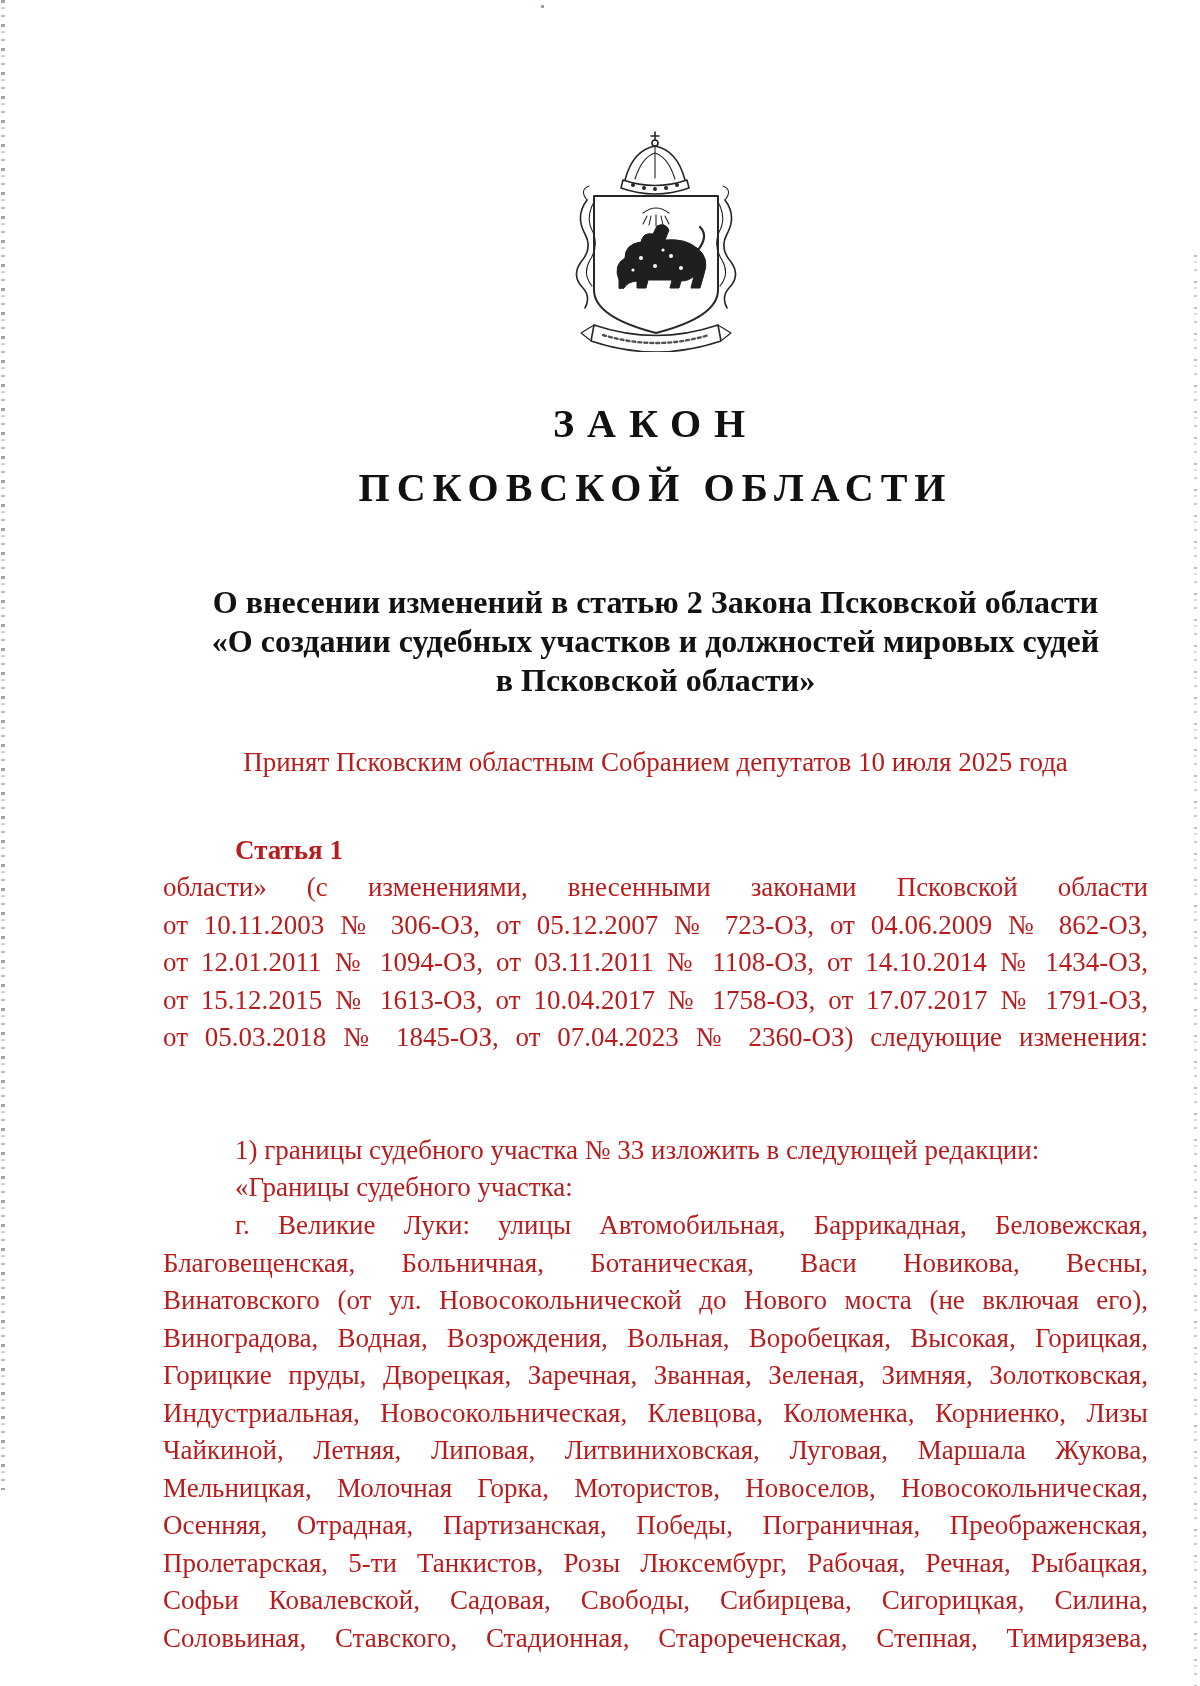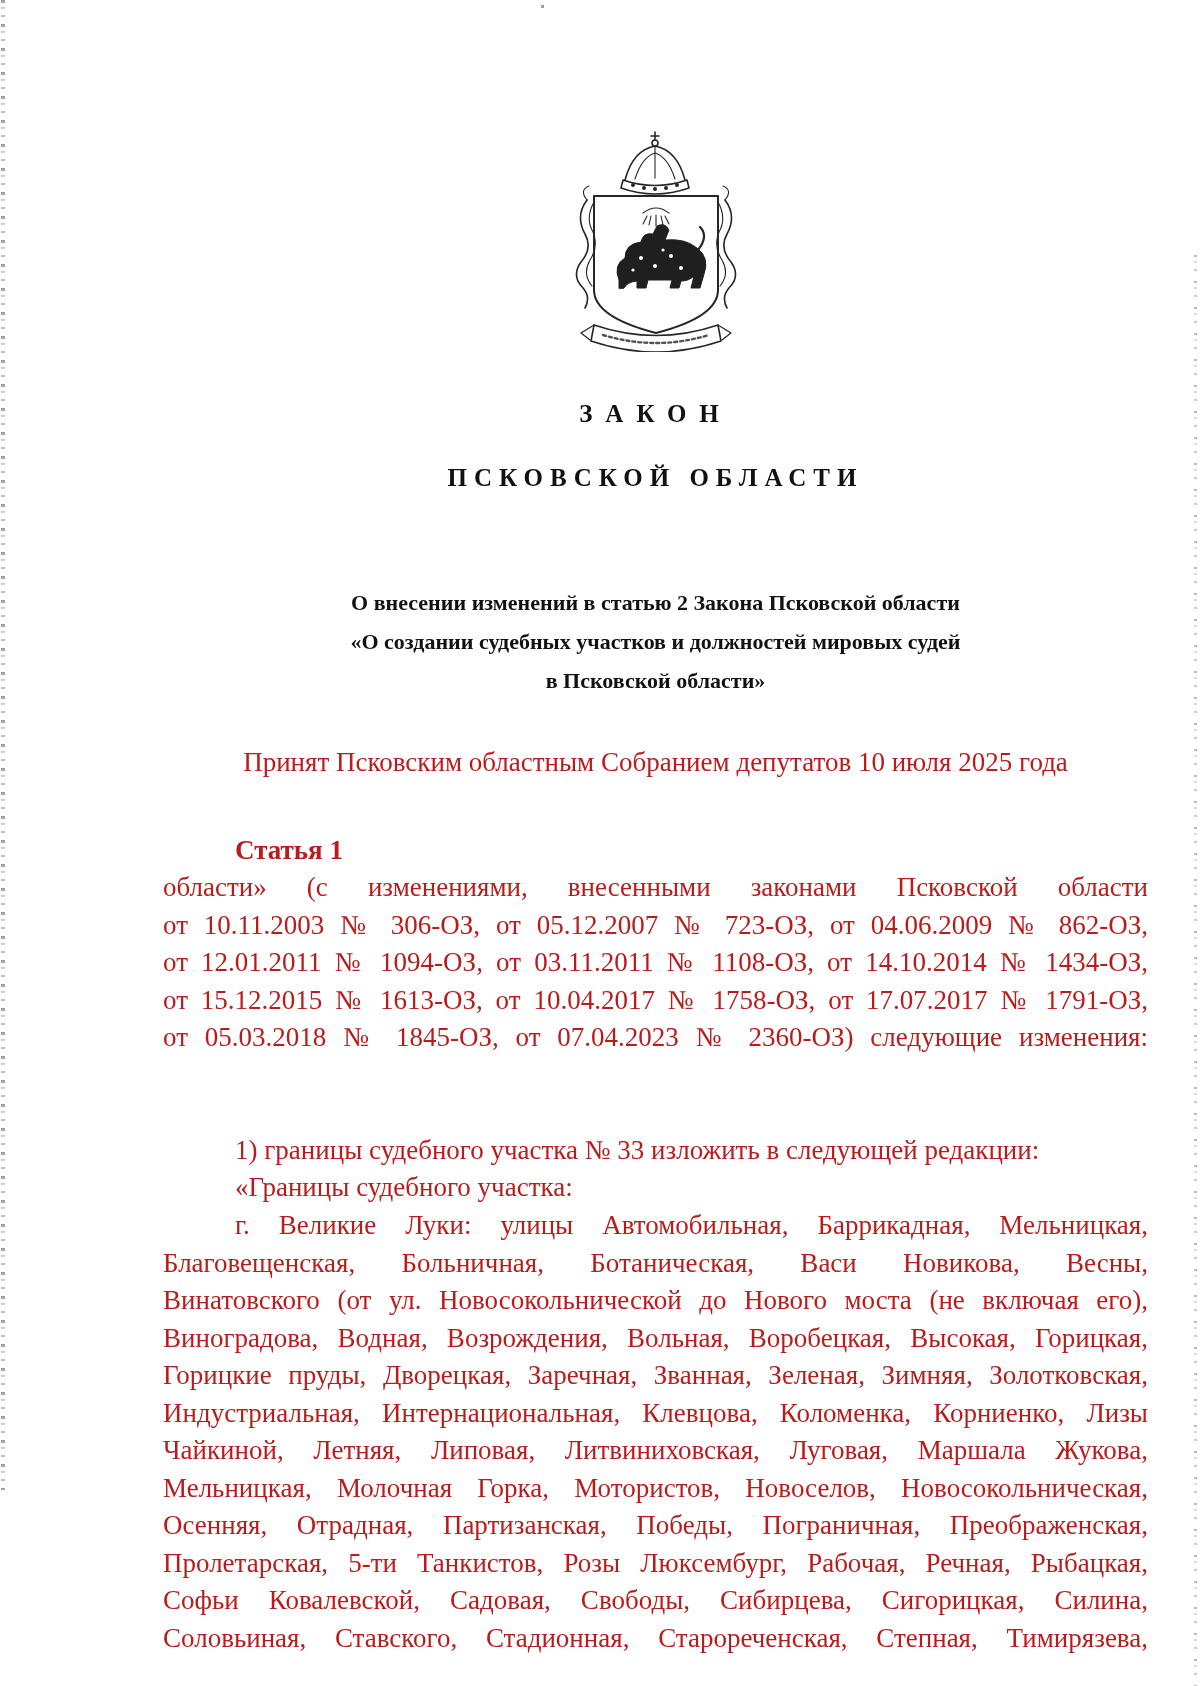--- a/index.html
+++ b/index.html
@@ -21,26 +21,26 @@
       rgba(35,35,35,.25) 6px 8px, transparent 8px 14px,
       rgba(35,35,35,.38) 14px 16px, transparent 16px 26px);}
   .top-dot{position:absolute;left:541px;top:5px;width:3px;height:3px;background:#9aa0a6;}
 
   .content{position:absolute;left:163px;top:0;width:985px;}
 
   .emblem-wrap{position:absolute;left:0;top:130px;width:985px;text-align:center;}
   .emblem{display:inline-block;width:186px;height:222px;}
 
   .law-title{position:absolute;left:0;width:985px;text-align:center;
-    font-weight:bold;font-size:25px;color:#111;}
+    font-weight:bold;font-size:40px;color:#111;}
   .law-title.l1{top:400px;letter-spacing:13px;}
   .law-title.l2{top:464px;letter-spacing:7px;}
 
   .subtitle{position:absolute;left:0;top:583px;width:985px;text-align:center;
-    font-weight:bold;font-size:22px;line-height:39px;color:#121212;}
+    font-weight:bold;font-size:32px;line-height:39px;color:#121212;}
 
   .adoption{position:absolute;left:0;top:744px;width:985px;text-align:center;
     font-size:27px;color:#161616;}
 
   .bodytext{font-size:27px;line-height:37.5px;color:#b91c1c;}
   .article-heading{position:absolute;left:0;top:832px;width:985px;
     font-weight:bold;padding-left:72px;box-sizing:border-box;}
   .para{position:absolute;left:0;width:985px;}
   .p1{top:869px;}
   .item1{top:1132px;padding-left:72px;box-sizing:border-box;}
@@ -121,26 +121,26 @@
       <div class="jline">от 12.01.2011 № 1094-ОЗ, от 03.11.2011 № 1108-ОЗ, от 14.10.2014 № 1434-ОЗ,</div>
       <div class="jline">от 15.12.2015 № 1613-ОЗ, от 10.04.2017 № 1758-ОЗ, от 17.07.2017 № 1791-ОЗ,</div>
       <div class="jline">от 05.03.2018 № 1845-ОЗ, от 07.04.2023 № 2360-ОЗ) следующие изменения:</div>
     </div>
 
   <div class="para item1 bodytext">1) границы судебного участка № 33 изложить в следующей редакции:</div>
 
   <div class="para quote-open bodytext">«Границы судебного участка:</div>
 
   <div class="para streets bodytext">
-      <div class="jline first">г. Великие Луки: улицы Автомобильная, Баррикадная, Мельницкая,</div>
+      <div class="jline first">г. Великие Луки: улицы Автомобильная, Баррикадная, Беловежская,</div>
       <div class="jline">Благовещенская, Больничная, Ботаническая, Васи Новикова, Весны,</div>
       <div class="jline">Винатовского (от ул. Новосокольнической до Нового моста (не включая его),</div>
       <div class="jline">Виноградова, Водная, Возрождения, Вольная, Воробецкая, Высокая, Горицкая,</div>
       <div class="jline">Горицкие пруды, Дворецкая, Заречная, Званная, Зеленая, Зимняя, Золотковская,</div>
-      <div class="jline">Индустриальная, Интернациональная, Клевцова, Коломенка, Корниенко, Лизы</div>
+      <div class="jline">Индустриальная, Новосокольническая, Клевцова, Коломенка, Корниенко, Лизы</div>
       <div class="jline">Чайкиной, Летняя, Липовая, Литвиниховская, Луговая, Маршала Жукова,</div>
       <div class="jline">Мельницкая, Молочная Горка, Мотористов, Новоселов, Новосокольническая,</div>
       <div class="jline">Осенняя, Отрадная, Партизанская, Победы, Пограничная, Преображенская,</div>
       <div class="jline">Пролетарская, 5-ти Танкистов, Розы Люксембург, Рабочая, Речная, Рыбацкая,</div>
       <div class="jline">Софьи Ковалевской, Садовая, Свободы, Сибирцева, Сигорицкая, Силина,</div>
       <div class="jline">Соловьиная, Ставского, Стадионная, Старореченская, Степная, Тимирязева,</div>
     </div>
 
 </div>
 

